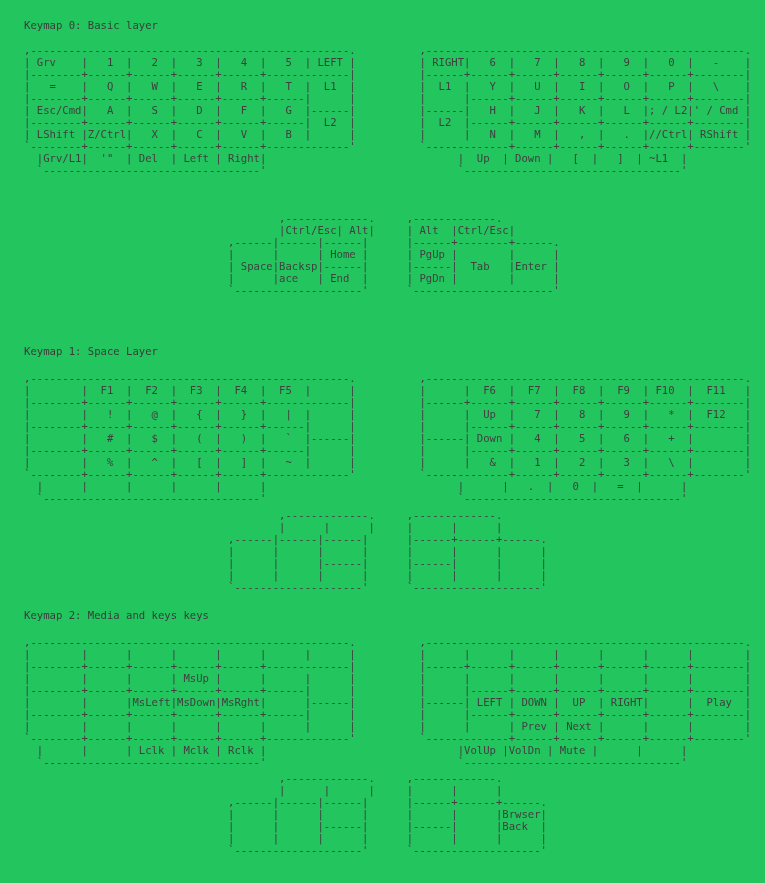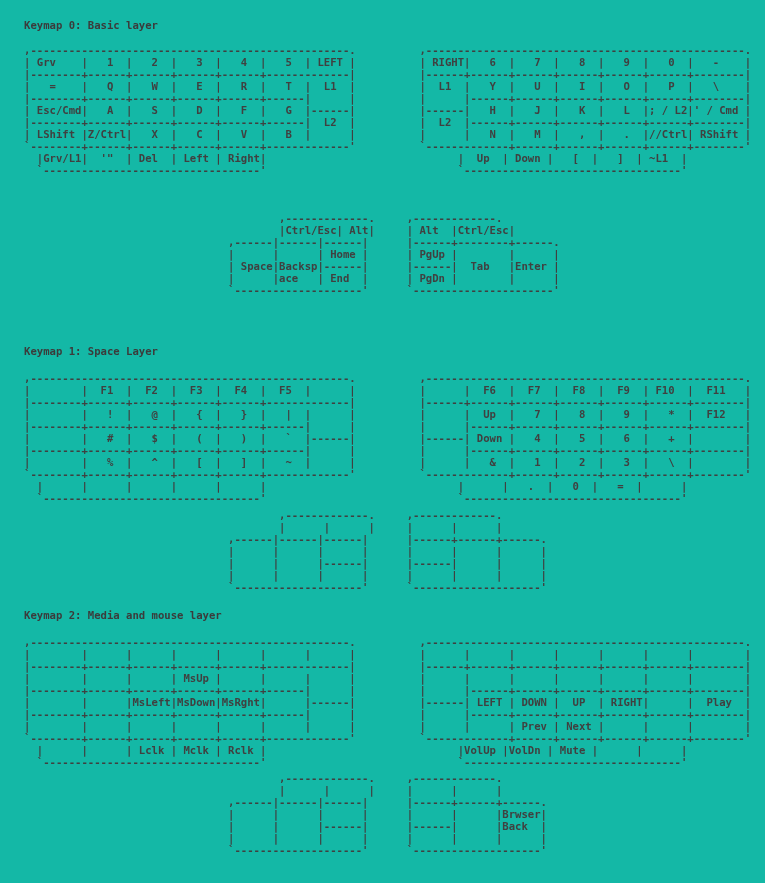--- a/index.html
+++ b/index.html
@@ -1,23 +1,22 @@
 <!DOCTYPE html>
 <html><head>
 <meta charset="utf-8">
 <style>
   html,body{margin:0;padding:0;background:#ffffff;}
   .page{
     position:relative;
     width:765px;
     height:883px;
-    background:#14b8a6;
+    background:#22c55e;
     overflow:hidden;
     font-family:"DejaVu Sans Mono", monospace;
-    font-weight:bold;
   }
   pre{
     margin:0;
     position:absolute;
     left:24px;
     font-family:"DejaVu Sans Mono", monospace;
     font-size:10.6px;
     line-height:12px;
     color:#404040;
     white-space:pre;
@@ -62,21 +61,21 @@
   |      |      |      |      |      |                              |      |   .  |   0  |   =  |      |
   `----------------------------------'                              `----------------------------------'</pre>
   <pre class="art" style="top:509px">                                        ,-------------.     ,-------------.
                                         |      |      |     |      |      |
                                 ,------|------|------|      |------+------+------.
                                 |      |      |      |      |      |      |      |
                                 |      |      |------|      |------|      |      |
                                 |      |      |      |      |      |      |      |
                                 `--------------------'      `--------------------'</pre>
 
-  <pre class="heading" style="top:609px">Keymap 2: Media and mouse layer</pre>
+  <pre class="heading" style="top:609px">Keymap 2: Media and keys keys</pre>
   <pre class="art" style="top:636px">,--------------------------------------------------.          ,--------------------------------------------------.
 |        |      |      |      |      |      |      |          |      |      |      |      |      |      |        |
 |--------+------+------+------+------+-------------|          |------+------+------+------+------+------+--------|
 |        |      |      | MsUp |      |      |      |          |      |      |      |      |      |      |        |
 |--------+------+------+------+------+------|      |          |      |------+------+------+------+------+--------|
 |        |      |MsLeft|MsDown|MsRght|      |------|          |------| LEFT | DOWN |  UP  | RIGHT|      |  Play  |
 |--------+------+------+------+------+------|      |          |      |------+------+------+------+------+--------|
 |        |      |      |      |      |      |      |          |      |      | Prev | Next |      |      |        |
 `--------+------+------+------+------+-------------'          `-------------+------+------+------+------+--------'
   |      |      | Lclk | Mclk | Rclk |                              |VolUp |VolDn | Mute |      |      |

